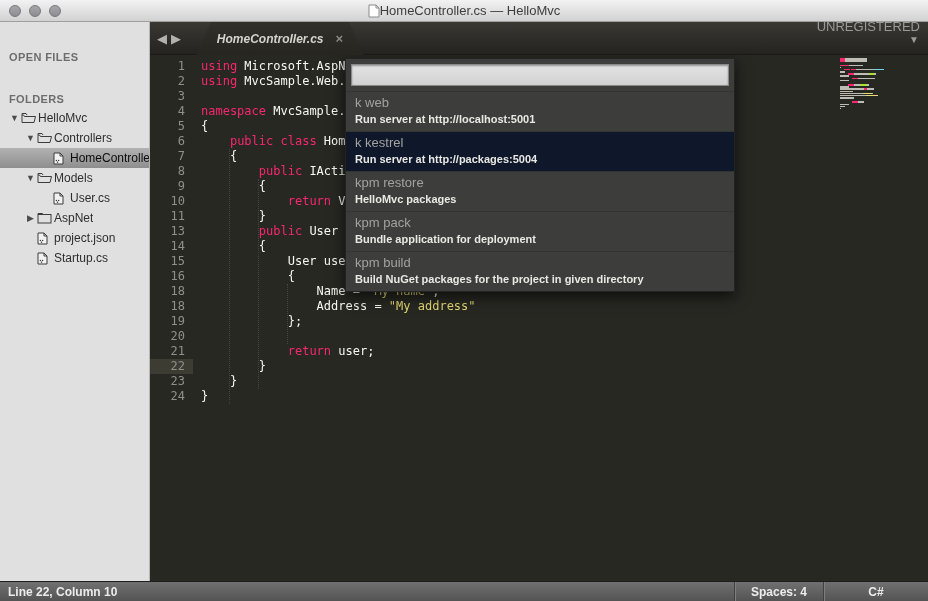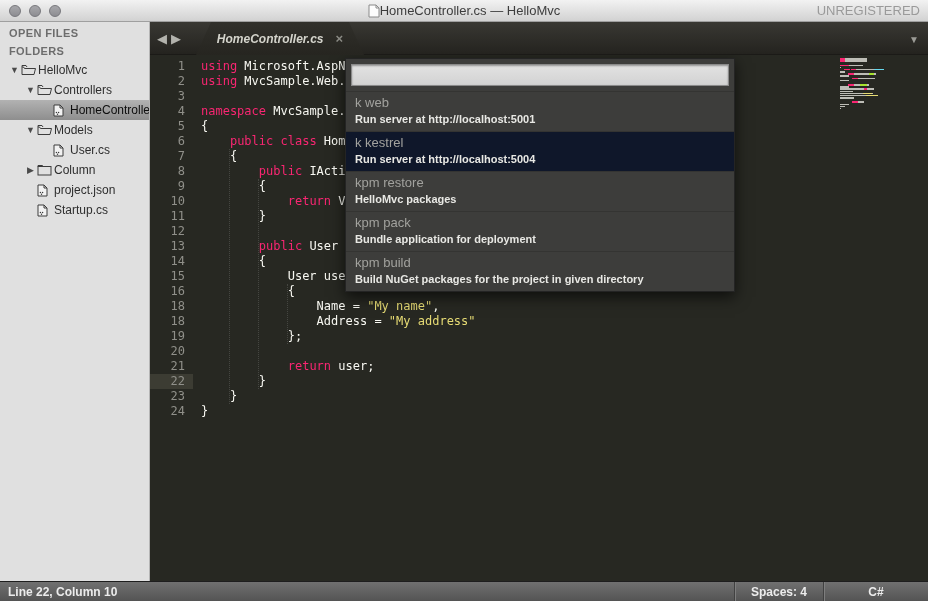--- a/index.html
+++ b/index.html
@@ -8,27 +8,27 @@
 
   
   .titlebar { position:absolute; left:0; top:0; width:928px; height:22px;
     background:linear-gradient(#f2f2f2,#d2d2d2); border-bottom:1px solid #9f9f9f;
     display:flex; align-items:center; justify-content:center; z-index:30; }
   .traffic { position:absolute; left:9px; top:5px; display:flex; gap:8px; }
   .tl { width:12px; height:12px; border-radius:50%;
     background:linear-gradient(#a7a7ab,#8d8d92); border:1px solid #77777c; }
   .title-wrap { display:flex; align-items:center; color:#3d3d3d; font-size:13px; }
   .doc-ic { width:12px; height:14px; display:inline-block; }
-  .unreg { position:absolute; right:8px; top:0; line-height:22px; color:#9a9a9a; font-size:13px; }
+  .unreg { position:absolute; right:8px; top:16px; line-height:22px; color:#9a9a9a; font-size:13px; }
 
   
   .sidebar { position:absolute; left:0; top:22px; width:150px; height:559px;
     background:#e0e0e0; border-right:1px solid #b5b5b5; overflow:hidden; z-index:5; }
   .sb-head { font-size:11px; font-weight:bold; color:#6d6d6d; letter-spacing:.4px;
-    padding:5px 0 0 9px; height:18px; }
+    padding:5px 0 0 9px; height:18px;margin-top:24px; }
   .tree { margin-top:2px; }
   .trow { height:20px; display:flex; align-items:center; white-space:nowrap;
     font-size:12px; color:#2e2e2e; cursor:default; }
   .trow.selected { background:linear-gradient(#b2b2b2,#8e8e8e); color:#0d0d0d; }
   .disc { width:13px; text-align:center; font-size:9px; color:#4a4a4a; flex:none; }
   .ticon { width:17px; flex:none; display:flex; align-items:center; }
   .tlabel { overflow:hidden; }
 
   
   .editorcol { position:absolute; left:150px; top:22px; width:778px; height:559px; }
@@ -169,21 +169,21 @@
         <span class="tlabel">User.cs</span>
       </div>
       <div class="trow" style="padding-left: 24px;">
         <span class="disc">▶</span>
         <span class="ticon">
           <svg width="15" height="12" viewBox="0 0 15 12">
             <rect x="1" y="2.5" width="13" height="8.5" fill="none" stroke="#3c3c3c"></rect>
             <path d="M1 2.5 v-1 h4.5 l1 1" fill="none" stroke="#3c3c3c"></path>
           </svg>
         </span>
-        <span class="tlabel">Column</span>
+        <span class="tlabel">AspNet</span>
       </div>
       <div class="trow" style="padding-left: 24px;">
         <span class="disc"></span>
         <span class="ticon">
           <svg width="11" height="13" viewBox="0 0 11 13">
             <path d="M1 1 h6 l3 3 v8 h-9 z" fill="#f2f2f2" stroke="#3c3c3c"></path>
             <path d="M7 1 v3 h3" fill="none" stroke="#3c3c3c"></path>
             <circle cx="3.4" cy="8.5" r=".7" fill="#3c3c3c"></circle>
             <circle cx="5.6" cy="8.5" r=".7" fill="#3c3c3c"></circle>
             <circle cx="4.5" cy="10.3" r=".7" fill="#3c3c3c"></circle>
@@ -229,21 +229,20 @@
         <div class="cl"><span class="ln">2</span><span class="codetext"><span class="c-kw">using</span><span class="c-txt"> MvcSample.Web.Models;</span></span></div>
         <div class="cl"><span class="ln">3</span><span class="codetext"></span></div>
         <div class="cl"><span class="ln">4</span><span class="codetext"><span class="c-kw">namespace</span><span class="c-txt"> MvcSample.Web</span></span></div>
         <div class="cl"><span class="ln">5</span><span class="codetext"><span class="c-txt">{</span></span></div>
         <div class="cl"><span class="ln">6</span><span class="codetext"><span class="c-txt">    </span><span class="c-kw">public</span><span class="c-txt"> </span><span class="c-kw">class</span><span class="c-txt"> HomeController : </span><span class="c-type">Controller</span></span></div>
         <div class="cl"><span class="ln">7</span><span class="codetext"><span class="c-txt">    {</span></span></div>
         <div class="cl"><span class="ln">8</span><span class="codetext"><span class="c-txt">        </span><span class="c-kw">public</span><span class="c-txt"> IActionResult </span><span class="c-fn">Index</span><span class="c-txt">()</span></span></div>
         <div class="cl"><span class="ln">9</span><span class="codetext"><span class="c-txt">        {</span></span></div>
         <div class="cl"><span class="ln">10</span><span class="codetext"><span class="c-txt">            </span><span class="c-kw">return</span><span class="c-txt"> View(GetUser());</span></span></div>
         <div class="cl"><span class="ln">11</span><span class="codetext"><span class="c-txt">        }</span></span></div>
-        <div class="cl"><span class="ln">12</span><span class="codetext"></span></div>
         <div class="cl"><span class="ln">13</span><span class="codetext"><span class="c-txt">        </span><span class="c-kw">public</span><span class="c-txt"> User </span><span class="c-fn">GetUser</span><span class="c-txt">()</span></span></div>
         <div class="cl"><span class="ln">14</span><span class="codetext"><span class="c-txt">        {</span></span></div>
         <div class="cl"><span class="ln">15</span><span class="codetext"><span class="c-txt">            User user = </span><span class="c-kw">new</span><span class="c-txt"> User()</span></span></div>
         <div class="cl"><span class="ln">16</span><span class="codetext"><span class="c-txt">            {</span></span></div>
         <div class="cl"><span class="ln">18</span><span class="codetext"><span class="c-txt">                Name = </span><span class="c-str">"My name"</span><span class="c-txt">,</span></span></div>
         <div class="cl"><span class="ln">18</span><span class="codetext"><span class="c-txt">                Address = </span><span class="c-str">"My address"</span></span></div>
         <div class="cl"><span class="ln">19</span><span class="codetext"><span class="c-txt">            };</span></span></div>
         <div class="cl"><span class="ln">20</span><span class="codetext"></span></div>
         <div class="cl"><span class="ln">21</span><span class="codetext"><span class="c-txt">            </span><span class="c-kw">return</span><span class="c-txt"> user;</span></span></div>
         <div class="cl current"><span class="ln">22</span><span class="codetext"><span class="c-txt">        }</span></span></div>
@@ -279,21 +278,21 @@
 
     <div class="palette">
       <input class="p-input" value="" style="">
       <div id="pitems">
           <div class="p-item">
             <div class="p-title">k web</div>
             <div class="p-desc">Run server at http://localhost:5001</div>
           </div>
           <div class="p-item selected">
             <div class="p-title">k kestrel</div>
-            <div class="p-desc">Run server at http://localhost:5004</div>
+            <div class="p-desc">Run server at http://packages:5004</div>
           </div>
           <div class="p-item">
             <div class="p-title">kpm restore</div>
             <div class="p-desc">HelloMvc packages</div>
           </div>
           <div class="p-item">
             <div class="p-title">kpm pack</div>
             <div class="p-desc">Bundle application for deployment</div>
           </div>
           <div class="p-item">

